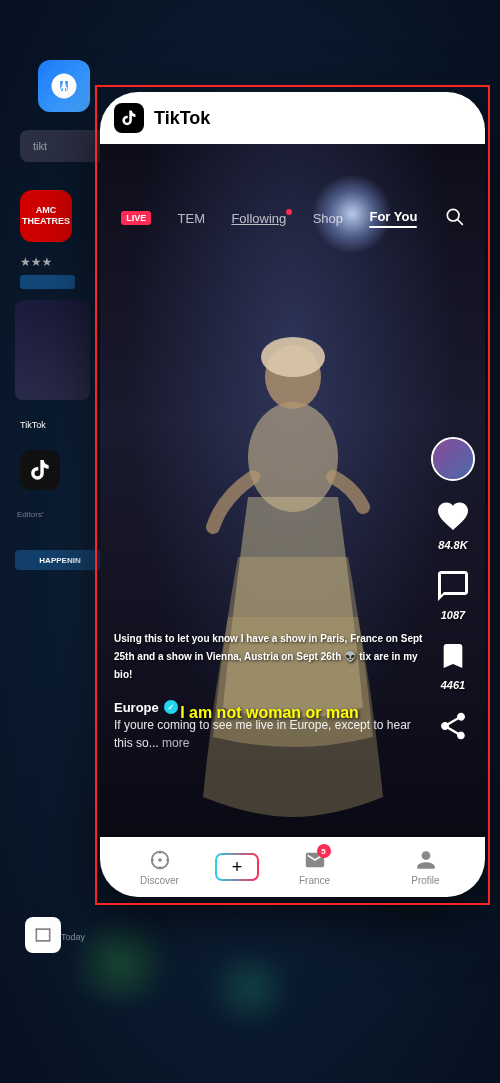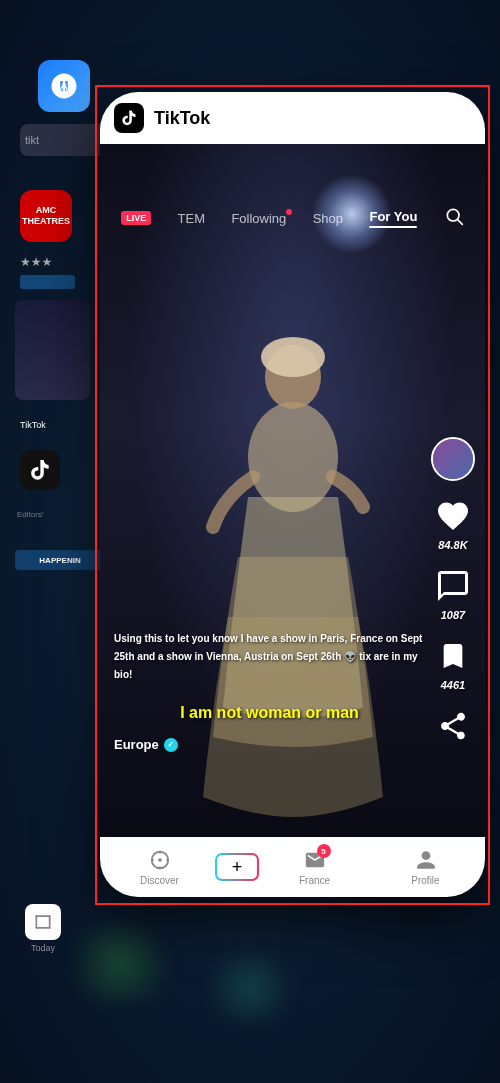--- a/index.html
+++ b/index.html
@@ -58,29 +58,29 @@
 
     .appstore-icon svg {
       width: 30px;
       height: 30px;
       fill: white;
     }
 
     
     .bg-search {
       position: absolute;
-      top: 124px;
+      top: 130px;
       left: 20px;
       width: 130px;
       height: 32px;
       background: rgba(60,60,80,0.7);
       border-radius: 8px;
       display: flex;
       align-items: center;
-      padding: 0 5px;
+      padding: 0 13px;
       z-index: 2;
     }
 
     .bg-search-text {
       color: rgba(255,255,255,0.5);
       font-size: 11px;
     }
 
     
     .amc-icon {
@@ -196,21 +196,21 @@
       font-weight: bold;
     }
 
     
     .bg-today {
       position: absolute;
       bottom: 130px;
       left: 25px;
       z-index: 2;
       display: flex;
-      flex-direction: column;
+      flex-direction: row;
       align-items: center;
     }
 
     .bg-today-icon {
       width: 36px;
       height: 36px;
       border-radius: 8px;
       background: white;
       display: flex;
       align-items: center;
@@ -680,21 +680,21 @@
       <path d="M45 300 Q30 380 20 480 Q60 490 100 490 Q140 490 180 480 Q170 380 155 300 Z" fill="rgba(190,170,120,0.4)"></path>
       <path d="M35 360 Q20 440 10 540 Q60 560 100 560 Q140 560 190 540 Q180 440 165 360 Z" fill="rgba(180,160,110,0.35)"></path>
 
       <path d="M60 220 Q30 240 20 270" stroke="rgba(180,150,110,0.7)" stroke-width="14" fill="none" stroke-linecap="round"></path>
       <path d="M140 220 Q160 230 170 250" stroke="rgba(180,150,110,0.7)" stroke-width="14" fill="none" stroke-linecap="round"></path>
     </svg>
 
     <div class="nav-bar">
       <span class="nav-live">LIVE</span>
       <span class="nav-item">TEM</span>
-      <span class="nav-item" style="position:relative;">
+      <span class="nav-item" style="position:relative;text-decoration:underline;">
         <span>Following</span>
         <span class="nav-item-dot"></span>
       </span>
       <span class="nav-item">Shop</span>
       <span class="nav-item nav-item-active">For You</span>
       <span class="nav-search">
         <svg width="20" height="20" viewBox="0 0 24 24" fill="white">
           <circle cx="11" cy="11" r="7" stroke="white" stroke-width="2" fill="none"></circle>
           <line x1="16.5" y1="16.5" x2="22" y2="22" stroke="white" stroke-width="2" stroke-linecap="round"></line>
         </svg>
@@ -705,20 +705,24 @@
       <span class="caption-text">Using this to let you know I have a show in Paris, France on Sept 25th and a show in Vienna, Austria on Sept 26th 👽 tix are in my bio!</span>
     </div>
 
     <div class="subtitle-text">I am not woman or man</div>
 
     <div class="user-info">
       <div class="username-row">
         <span class="username">Europe</span>
         <div class="verified-badge">✓</div>
       </div>
+      <span class="user-desc">
+        <span>If youre coming to see me live in Europe, except to hear this so...</span>
+        <span style="color:rgba(255,255,255,0.7);">more</span>
+      </span>
     </div>
 
     <div class="actions-bar">
 
       <div class="action-item">
         <div class="creator-avatar">
           <div style="width:100%;height:100%;background:linear-gradient(135deg,#8a4a9a,#4a6aaa);border-radius:50%;"></div>
         </div>
       </div>
 

